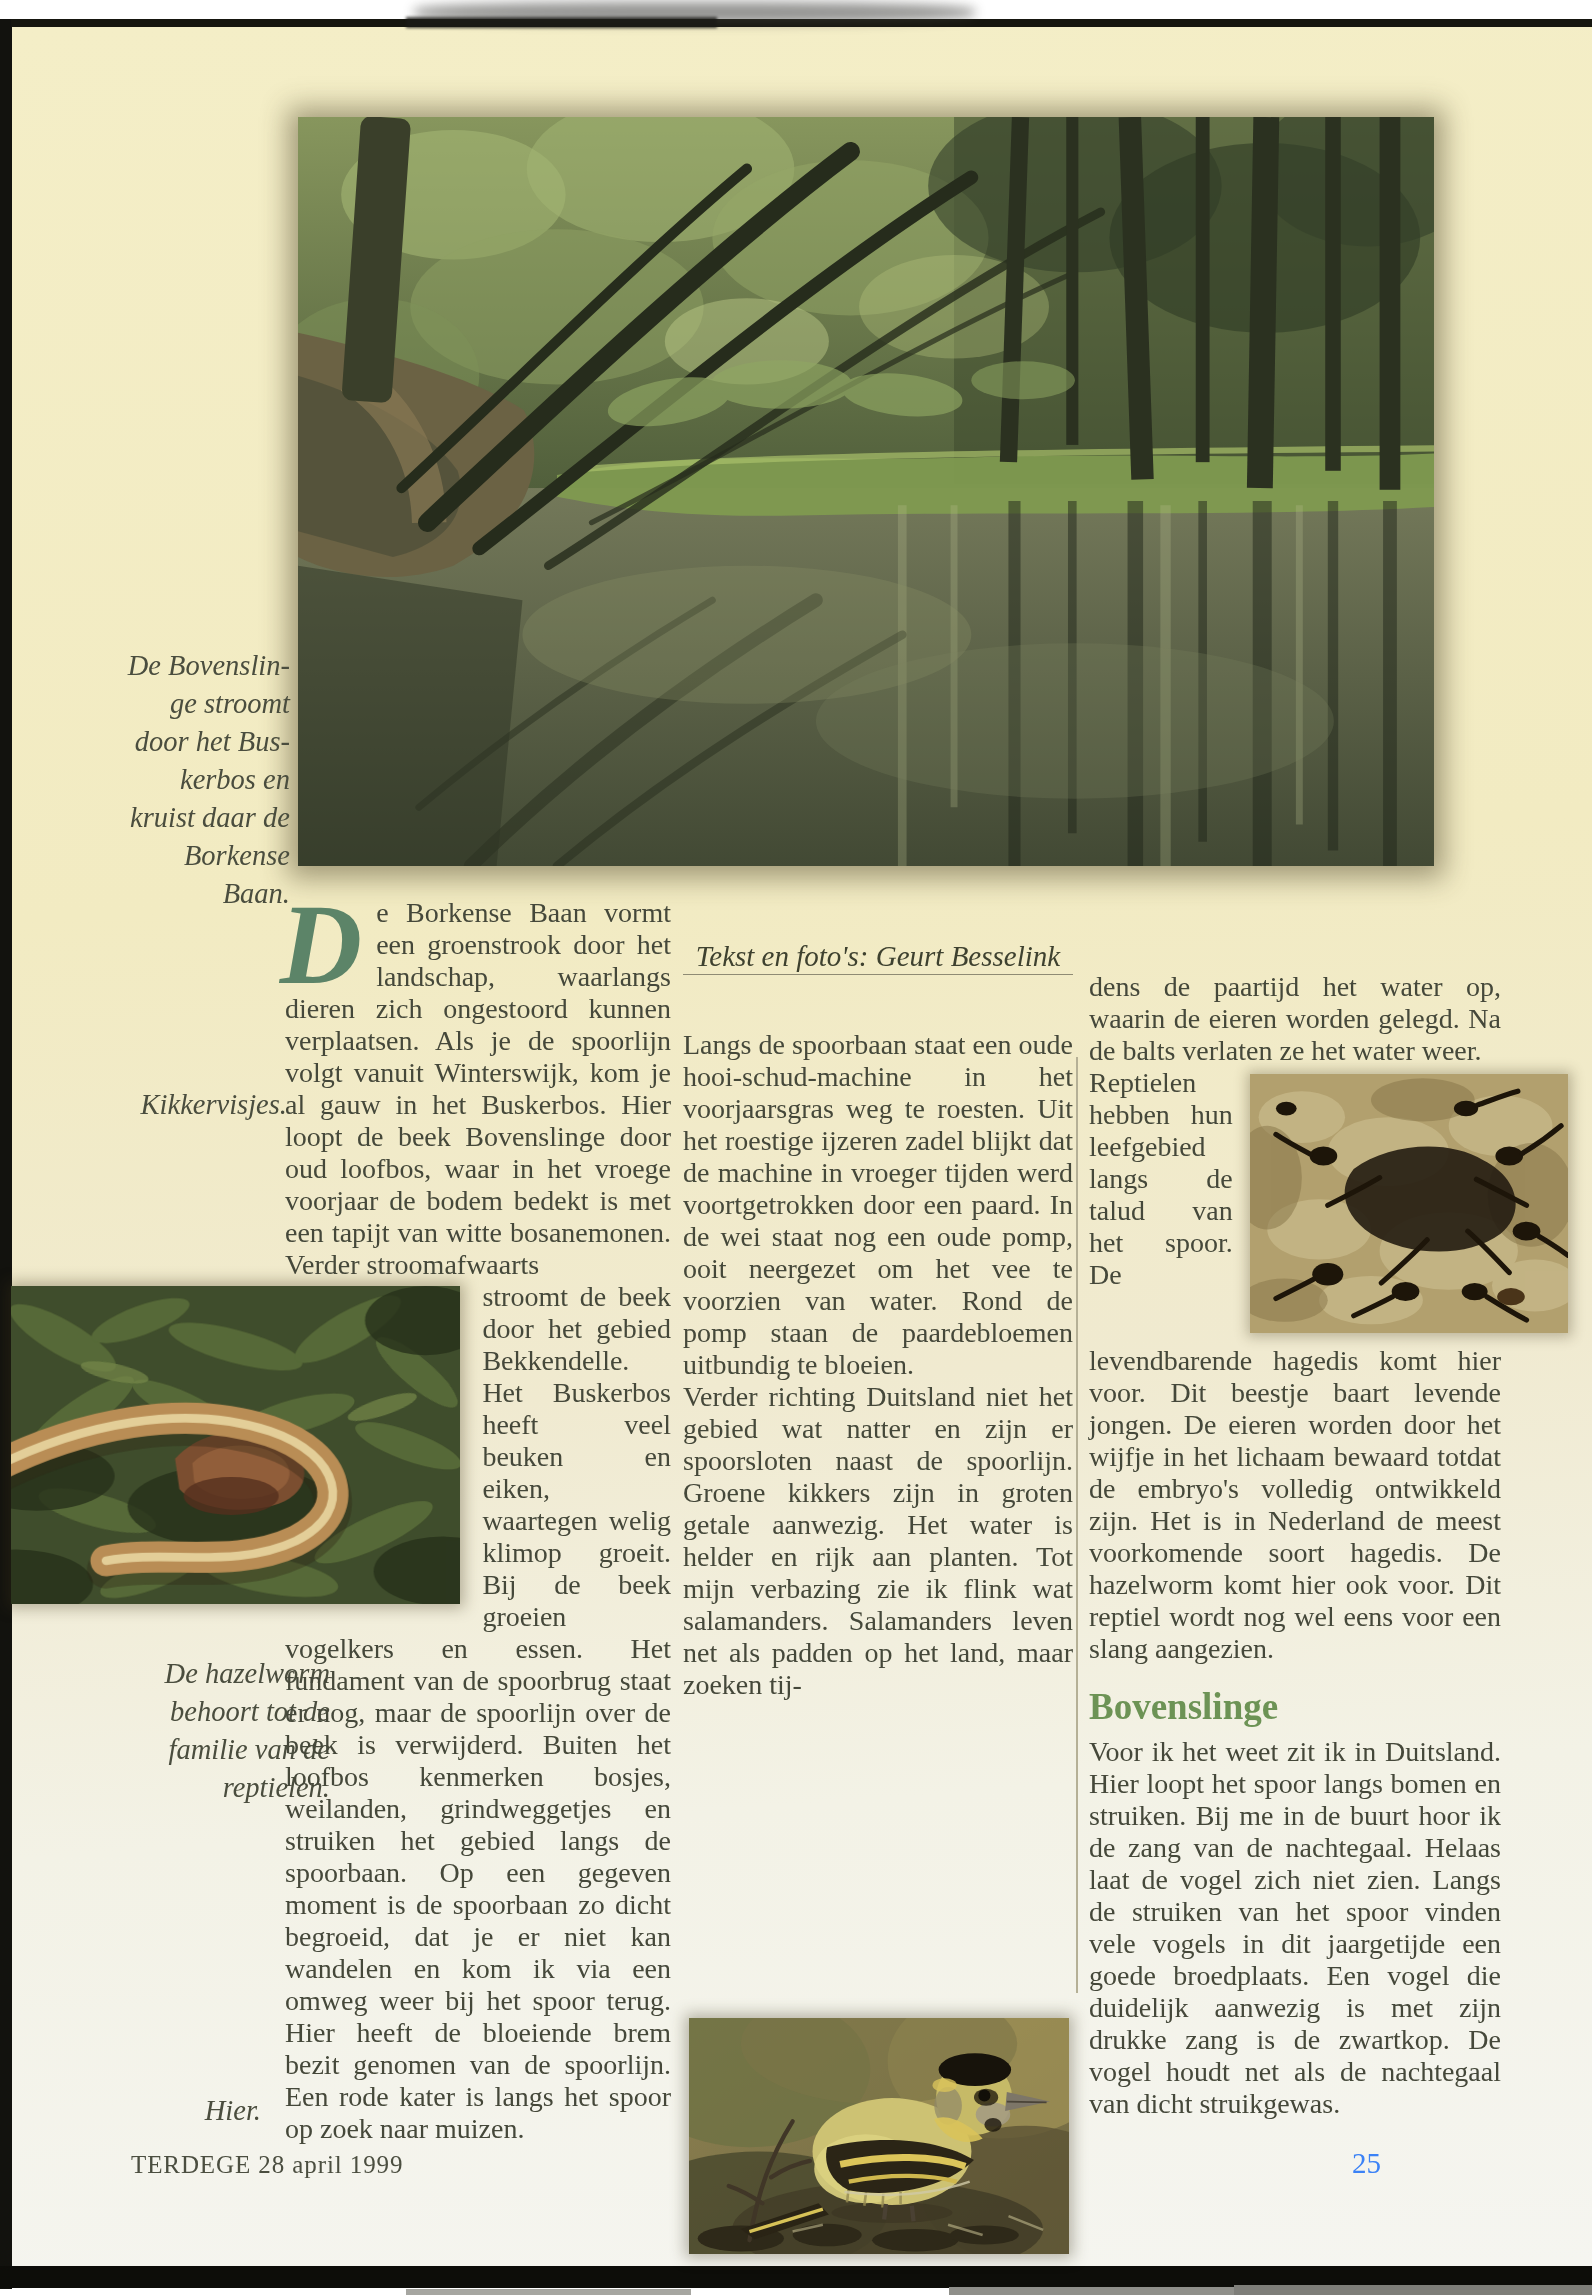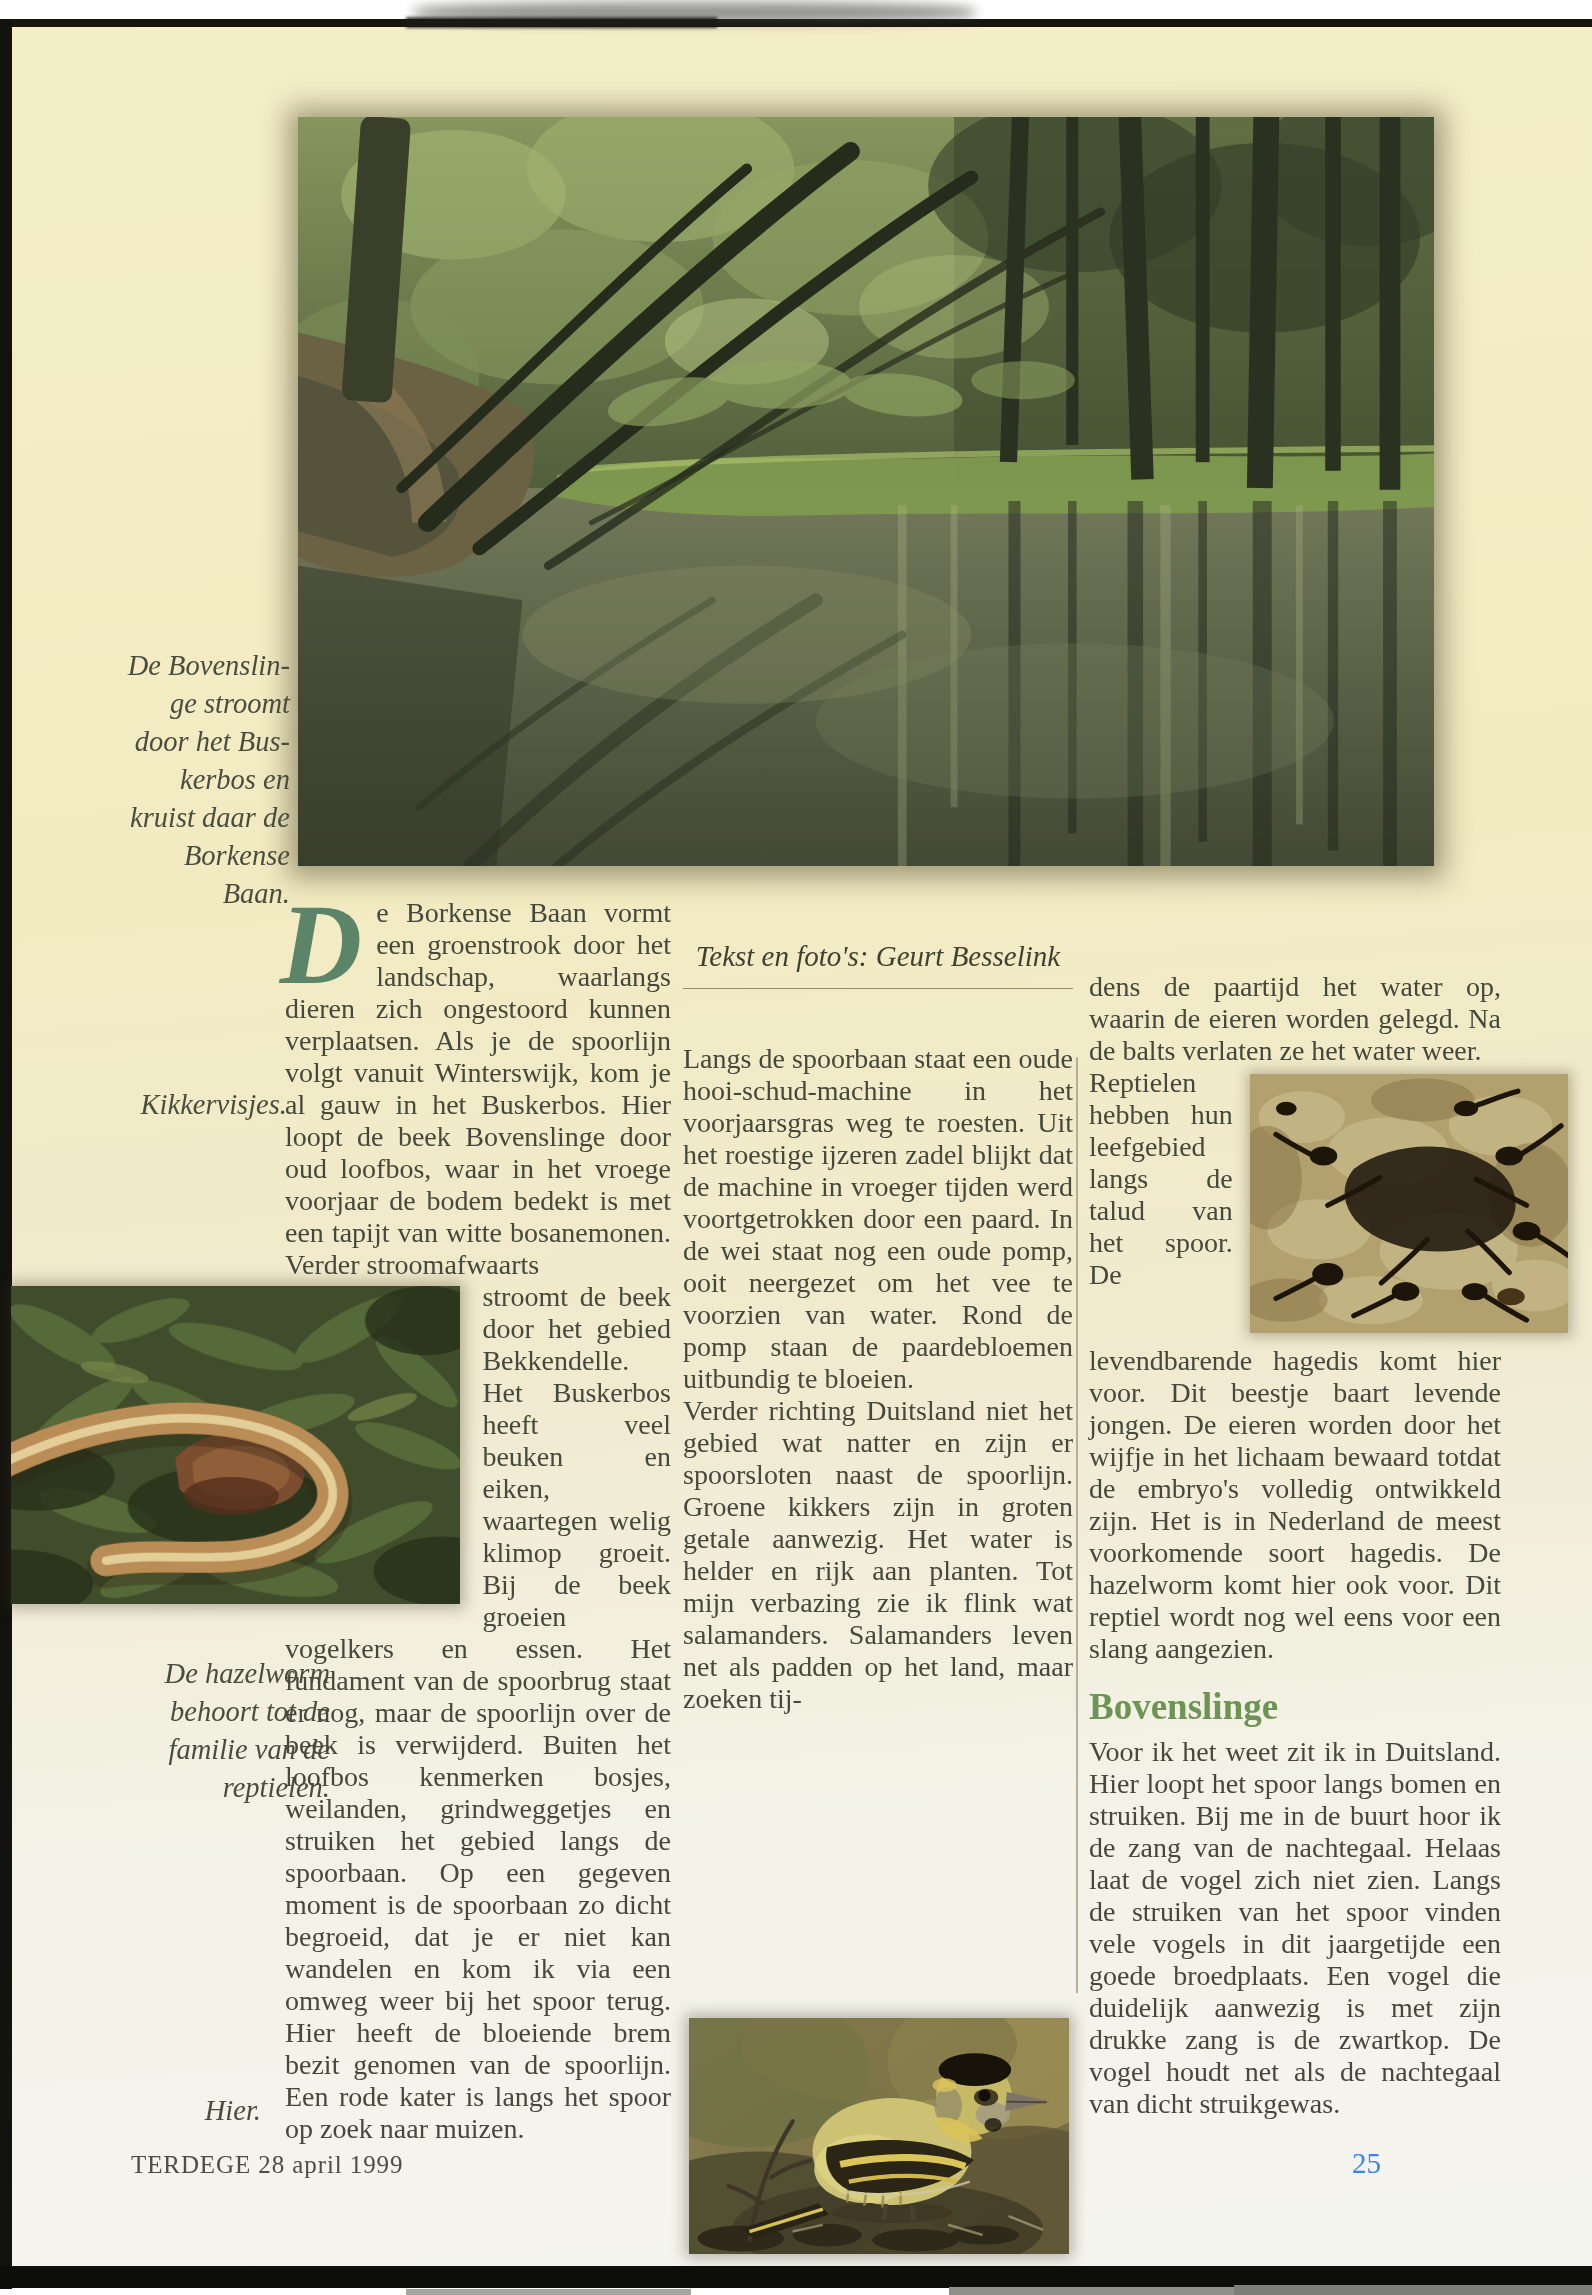--- a/index.html
+++ b/index.html
@@ -33,21 +33,21 @@
   .cap-kikker{left:104px;top:1086px;width:183px;}
   .cap-worm{left:90px;top:1655px;width:240px;}
   .cap-sijs{left:104px;top:2092px;width:157px;}
 
   .col1{left:285px;top:897px;width:386px;}
   .col2{left:683px;top:939px;width:390px;}
   .col3{left:1089px;top:939px;width:412px;margin-top:32px;}
   .colrule{left:1076px;top:1057px;width:1.7px;height:936px;background:#b5b096;}
 
   .byline{font-style:italic;font-size:29px;line-height:35px;color:#3e412f;text-align:center;
-    border-bottom:1.7px solid #8f8b74;padding-bottom:14px;margin:0 0 54px 0;}
+    border-bottom:1.7px solid #8f8b74;margin:0 0 54px 0;}
   .ghead{font-family:"Liberation Serif","DejaVu Serif",serif;font-size:37px;line-height:40px;
     font-weight:bold;color:#6d9355;margin:22.4px 0 8.6px 0;}
   .dropcap{float:left;font-size:114px;line-height:81px;font-style:italic;font-weight:600;
     color:#5c8468;margin:7px 14px 0 -5.2px;}
   .worm-float{float:left;width:449px;height:318px;margin:5.2px 22.4px 10.4px -274px;
     box-shadow:0 0 14px 4.3px rgba(62,54,26,.35);}
   .tad-float{float:right;width:318px;height:259px;margin:7px -67px 12px 17.3px;
     box-shadow:0 0 12px 3.5px rgba(62,54,26,.3);}
   .para{margin:0;}
 

